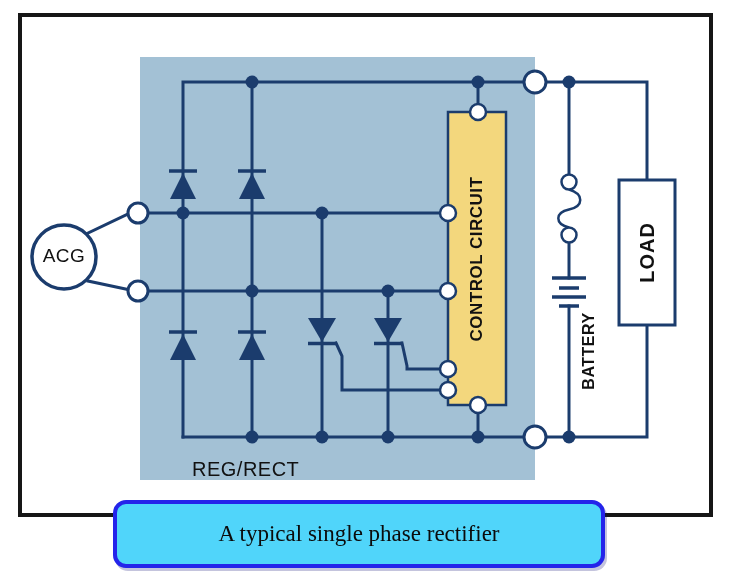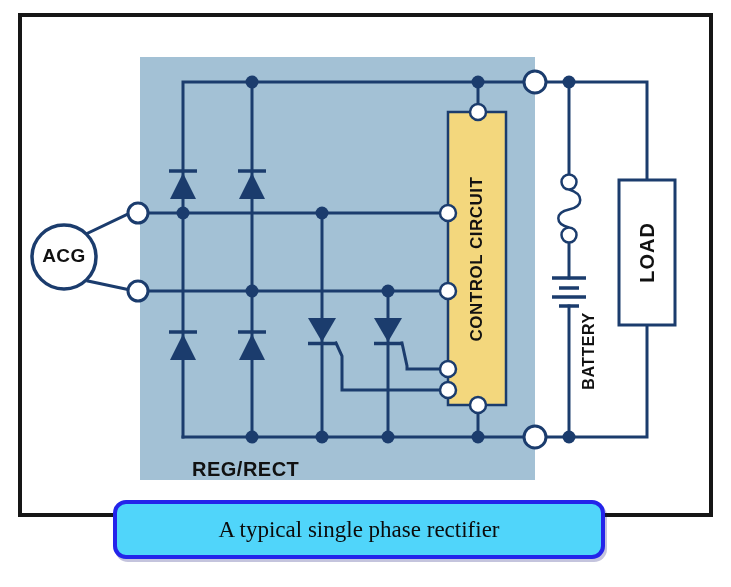--- a/index.html
+++ b/index.html
@@ -21,32 +21,32 @@
   .wire-thin{stroke:var(--wire);stroke-width:2.5;fill:none;}
   .dot{fill:var(--wire);stroke:none;}
   .term{fill:#ffffff;stroke:var(--wire);stroke-width:3;}
   .term-sm{fill:#ffffff;stroke:var(--wire);stroke-width:2.5;}
   .poly{fill:var(--wire);stroke:none;}
   .bar{stroke:var(--wire);stroke-width:3.5;fill:none;stroke-linecap:butt;}
   .region{fill:var(--region);}
   .ctrlbox{fill:var(--control-fill);stroke:var(--wire);stroke-width:2.5;}
   .loadbox{fill:#ffffff;stroke:var(--wire);stroke-width:3;}
   .acgcirc{fill:#ffffff;stroke:var(--wire);stroke-width:3.5;}
-  .lbl{position:absolute;color:var(--text);font-weight:bold;white-space:nowrap;}
+  .lbl{position:absolute;color:var(--text);font-weight:normal;white-space:nowrap;}
   .lbl-acg{left:64px;top:256px;transform:translate(-50%,-50%);font-size:19px;letter-spacing:0.5px;}
   .lbl-reg{left:192px;top:450px;font-size:20px;letter-spacing:0.5px;margin-top:8px;}
   .vwrap{position:absolute;display:flex;align-items:center;justify-content:center;}
   .vwrap span{white-space:nowrap;transform:rotate(-90deg);color:var(--text);font-weight:bold;}
   .vwrap-control{left:448px;top:112px;width:58px;height:293px;}
   .vwrap-control span{font-size:17px;letter-spacing:0.5px;}
   .vwrap-battery{left:574px;top:292px;width:30px;height:118px;}
   .vwrap-battery span{font-size:16px;letter-spacing:0.5px;}
   .vwrap-load{left:619px;top:180px;width:56px;height:145px;}
   .vwrap-load span{font-size:20px;letter-spacing:1px;}
-  .caption{position:absolute;left:113px;top:500px;width:492px;height:59px;box-sizing:border-box;
+  .caption{position:absolute;left:113px;top:500px;width:492px;height:68px;box-sizing:border-box;
            background:var(--caption-fill);border:4px solid var(--caption-border);border-radius:13px;
            display:flex;align-items:center;justify-content:center;
            box-shadow:2px 3px 0 rgba(20,20,120,0.25);}
   .caption span{font-family:"Liberation Serif",serif;font-size:23px;color:#0b0b0b;}
 </style>
 </head>
 <body>
 
 <div class="stage">
 

